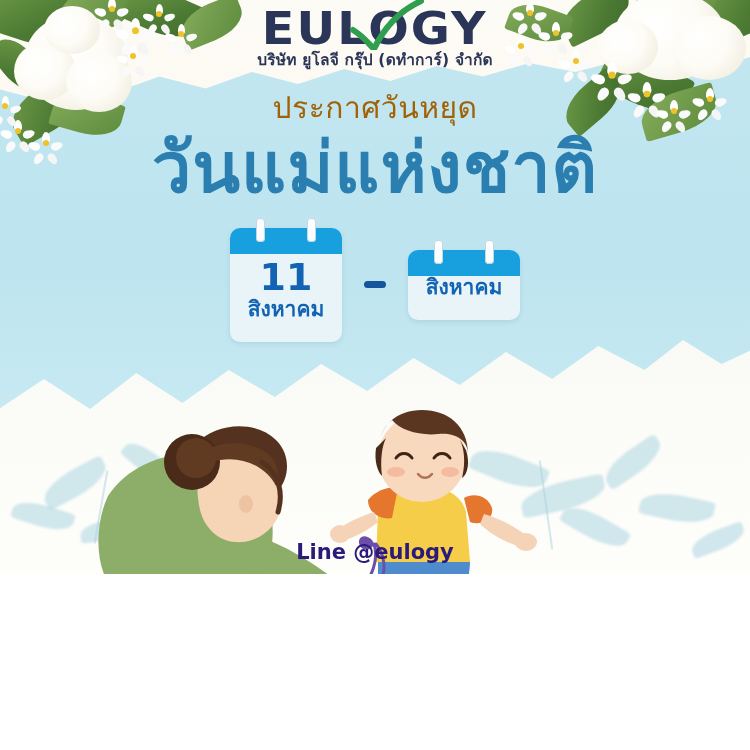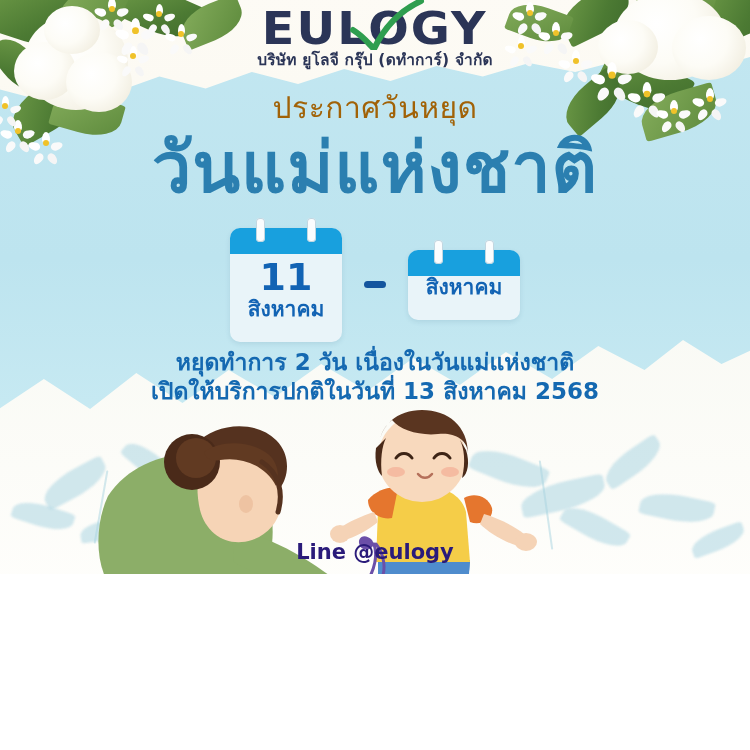--- a/index.html
+++ b/index.html
@@ -432,24 +432,20 @@
     <div class="cal-dash"></div>
 
     <div class="cal">
       <div class="cal-ring l"></div>
       <div class="cal-ring r"></div>
       <div class="cal-head"></div>
       <div class="cal-month">สิงหาคม</div>
     </div>
   </div>
 
-  <div class="details">
-    <div>หยุดทำการ 2 วัน เนื่องในวันแม่แห่งชาติ</div>
-    <div>เปิดให้บริการปกติในวันที่ 13 สิงหาคม 2568</div>
-  </div>
 
   <svg class="scene" viewBox="0 0 750 300">
 
     <g>
       <polygon points="340,248 520,230 560,272 370,296" fill="#6f5237"></polygon>
       <polygon points="348,248 516,232 552,268 376,290" fill="#8a6949"></polygon>
       <polygon points="358,250 510,236 544,266 382,285" fill="#7a5c3e"></polygon>
     </g>
 
     <g>

